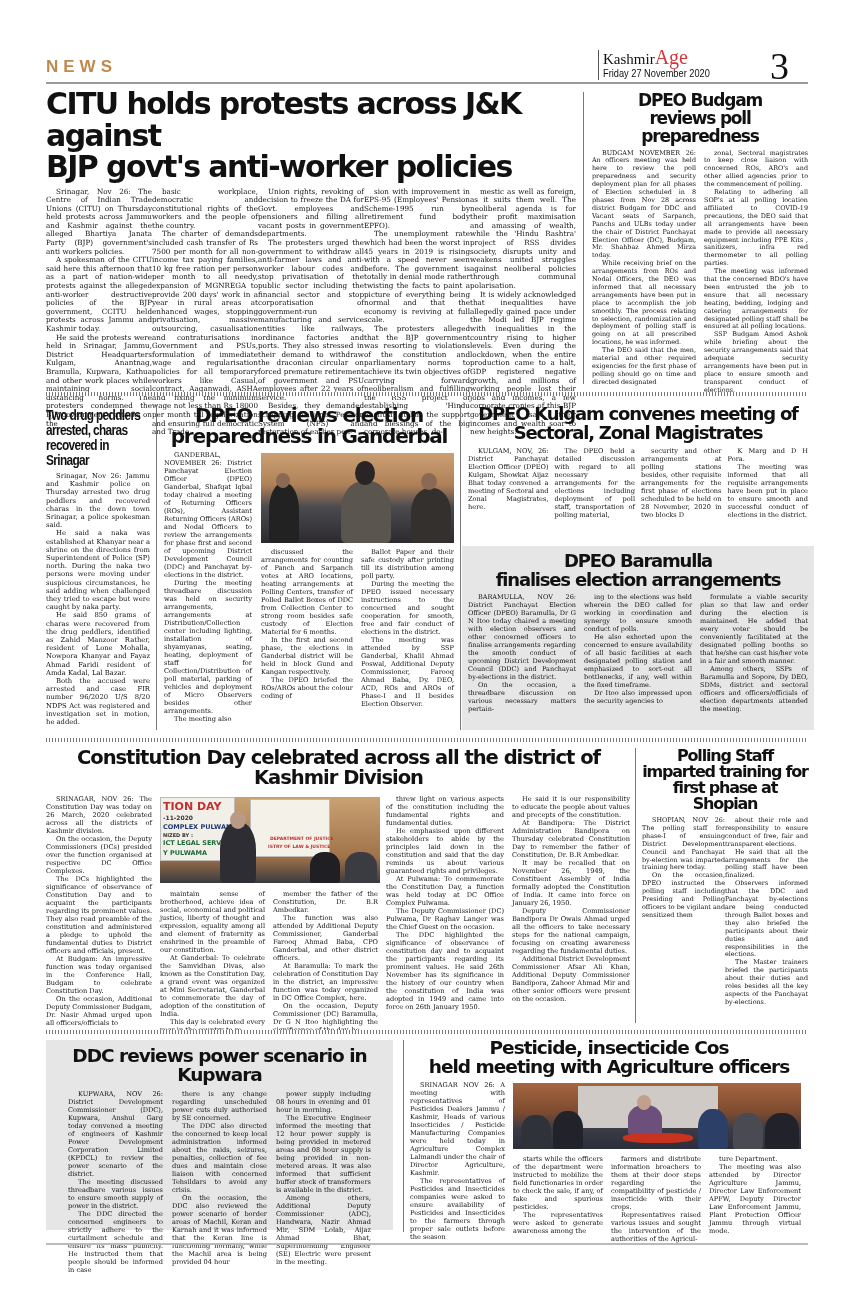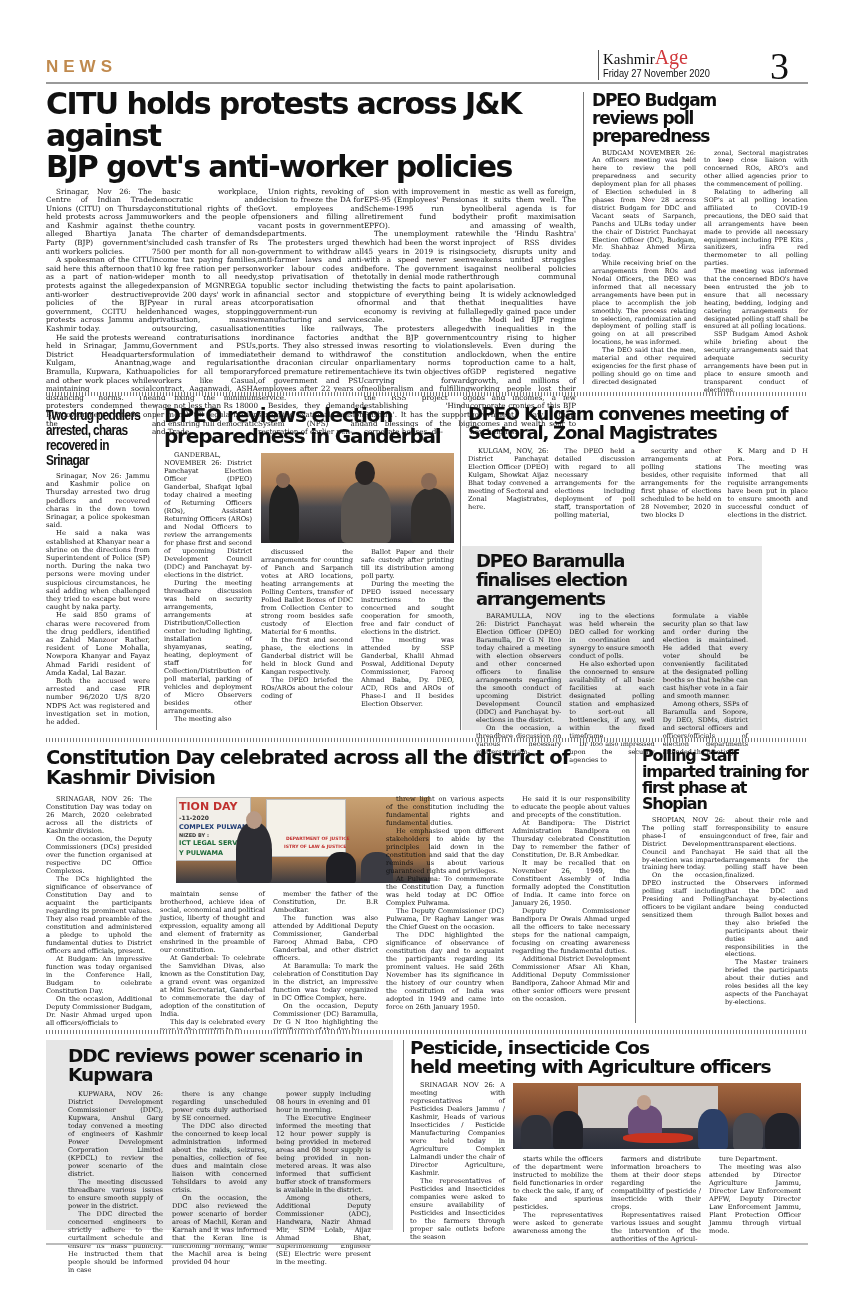--- a/index.html
+++ b/index.html
@@ -7,21 +7,21 @@
 .abs{position:absolute}
 .hdr-news{left:46px;top:57px;font-family:"Liberation Sans",sans-serif;font-weight:bold;font-size:17px;letter-spacing:5px;color:#c08a4e}
 .masthead{left:598px;top:50px;border-left:1px solid #555;padding-left:4px;height:30px}
 .mast-name{font-family:"Liberation Serif",serif;font-size:15px;line-height:15px;color:#111}
 .mast-name .age{color:#d0383c;font-size:20px}
 .mast-date{font-family:"Liberation Sans",sans-serif;font-size:10.5px;line-height:12px;transform:scaleX(.88);transform-origin:left}
 .pageno{left:770px;top:47px;font-family:"Liberation Serif",serif;font-size:38px;line-height:38px}
 .rule{left:46px;width:762px;height:2px;background:#999}
 .dotrule{height:4px;background:repeating-linear-gradient(90deg,#777 0 1px,#fff 1px 3px)}
 .vline{width:1px;background:#777}
-h1,h2{font-family:"DejaVu Sans",sans-serif;font-weight:bold;letter-spacing:-1.2px;color:#111;text-align:left;line-height:1.05}
+h1,h2{font-family:"DejaVu Sans",sans-serif;font-weight:bold;letter-spacing:-1.2px;color:#111;text-align:center;line-height:1.05}
 .cols{display:flex;gap:0}
 .col{flex:1;font-size:7.2px;line-height:8.6px;text-align:justify;font-family:"DejaVu Serif",serif;hyphens:auto}
 .col p{text-indent:10px}
 .gray{background:#e6e6e6}
 .photo{background:linear-gradient(180deg,#caa073 0%,#b08158 35%,#4b4a4e 60%,#2c2a2e 100%);position:relative;overflow:hidden}
 .photo .person{position:absolute;border-radius:45% 45% 10% 10%;background:#262326}
 .photo .head{position:absolute;border-radius:50%;background:#8a6a55}
 .banner{position:absolute;background:#f2efe9;border:1px solid #bbb}
 .bannertxt{position:absolute;font-family:"DejaVu Sans",sans-serif;font-weight:bold;color:#c0312f;line-height:1}
 </style>
@@ -150,21 +150,21 @@
     <div class="col" style="font-size:6.6px;line-height:8px">
         <p>security and other arrangements at polling stations besides, other requisite arrangements for the first phase of elections scheduled to be held on 28 November, 2020 in two blocks D</p>
       </div>
     <div class="col" style="font-size:6.6px;line-height:8px">
         <p>K Marg and D H Pora.</p>
         <p>The meeting was informed that all requisite arrangements have been put in place to ensure smooth and successful conduct of elections in the district.</p>
       </div>
   </div>
 </div>
 
-<div class="abs gray" style="left:462px;top:546px;width:300px;height:184px;padding:6px 14px">
+<div class="abs gray" style="left:462px;top:546px;width:352px;height:184px;padding:6px 6px">
   <h2 style="font-size:18px">
     <div>DPEO Baramulla</div>
     <div>finalises election arrangements</div>
   </h2>
   <div class="cols" style="margin-top:3px;gap:8px">
     <div class="col" style="font-size:6.5px;line-height:8px">
         <p>BARAMULLA, NOV 26: District Panchayat Election Officer (DPEO) Baramulla, Dr G N Itoo today chaired a meeting with election observers and other concerned officers to finalise arrangements regarding the smooth conduct of upcoming District Development Council (DDC) and Panchayat by-elections in the district.</p>
         <p>On the occasion, a threadbare discussion on various necessary matters pertain-</p>
       </div>
     <div class="col" style="font-size:6.5px;line-height:8px">
@@ -184,21 +184,21 @@
 <div class="abs" style="left:46px;top:748px;width:585px">
   <h2 style="font-size:19.5px;letter-spacing:-1px">Constitution Day celebrated across all the district of Kashmir Division</h2>
   <div style="position:relative;margin-top:6px;height:255px">
     <div class="col" style="position:absolute;left:0;top:0;width:106px;font-size:6.6px;line-height:8px">
         <p>SRINAGAR, NOV 26: The Constitution Day was today on 26 March, 2020 celebrated across all the districts of Kashmir division.</p>
         <p>On the occasion, the Deputy Commissioners (DCs) presided over the function organised at respective DC Office Complexes.</p>
         <p>The DCs highlighted the significance of observance of Constitution Day and to acquaint the participants regarding its prominent values. They also read preamble of the constitution and administered a pledge to uphold the fundamental duties to District officers and officials, present.</p>
         <p>At Budgam: An impressive function was today organised in the Conference Hall, Budgam to celebrate Constitution Day.</p>
         <p>On the occasion, Additional Deputy Commissioner Budgam, Dr. Nasir Ahmad urged upon all officers/officials to</p>
       </div>
-    <div class="photo" style="position:absolute;left:130px;top:2px;width:254px;height:86px;background:linear-gradient(180deg,#c9a273,#a07249 70%,#3a3a40)">
+    <div class="photo" style="position:absolute;left:114px;top:2px;width:220px;height:86px;background:linear-gradient(180deg,#c9a273,#a07249 70%,#3a3a40)">
       <div class="banner" style="left:0;top:0;width:75px;height:64px"></div>
       <div class="bannertxt" style="left:3px;top:4px;font-size:11px">TION DAY</div>
       <div class="bannertxt" style="left:3px;top:18px;font-size:6px;color:#333">-11-2020</div>
       <div class="bannertxt" style="left:3px;top:27px;font-size:6.5px;color:#1f3b73">COMPLEX PULWAMA</div>
       <div class="bannertxt" style="left:3px;top:36px;font-size:5px;color:#333">NIZED BY :</div>
       <div class="bannertxt" style="left:3px;top:43px;font-size:6.5px;color:#1f6b3a">ICT LEGAL SERV</div>
       <div class="bannertxt" style="left:3px;top:53px;font-size:6.5px;color:#1f6b3a">Y PULWAMA</div>
       <div class="banner" style="left:90px;top:2px;width:80px;height:58px;background:#f4f1e8"></div>
       <div class="bannertxt" style="left:110px;top:40px;font-size:4.5px">DEPARTMENT OF JUSTICE</div>
       <div class="bannertxt" style="left:108px;top:48px;font-size:4.5px">ISTRY OF LAW &amp; JUSTICE</div>

